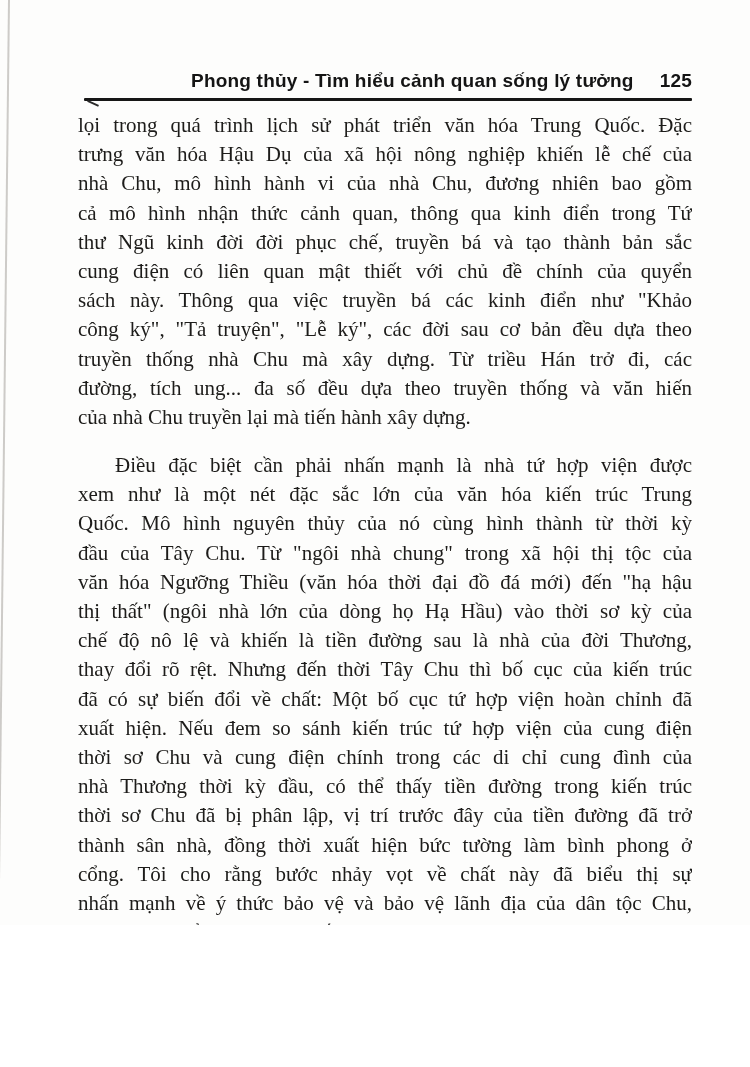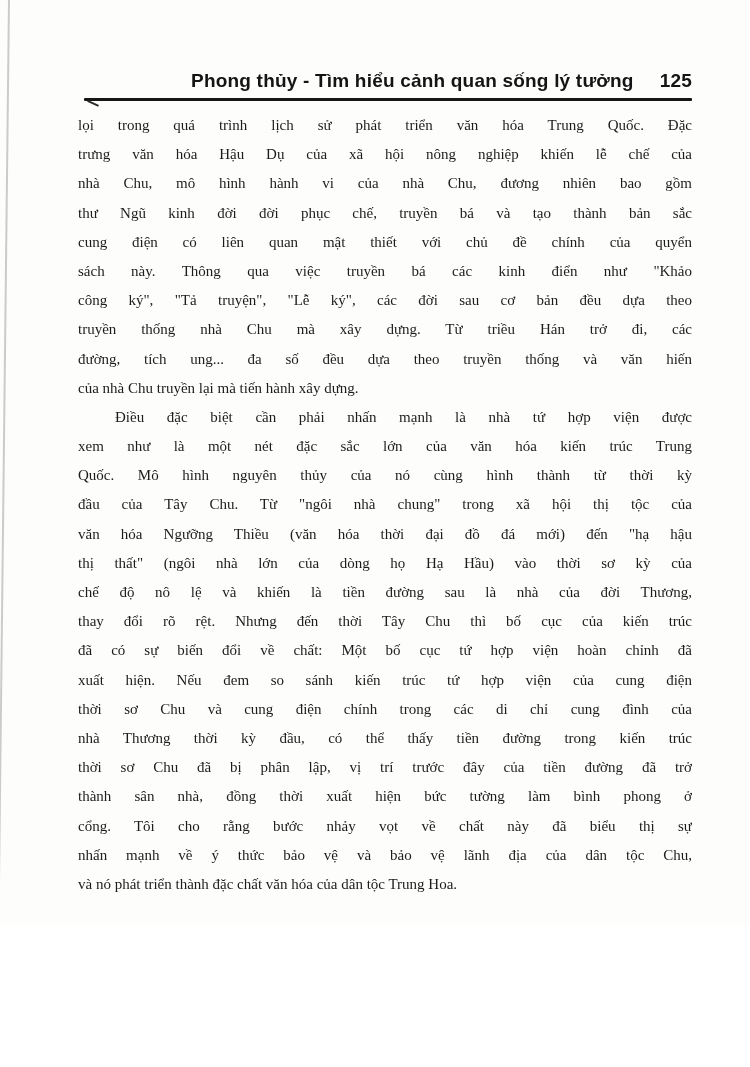--- a/index.html
+++ b/index.html
@@ -31,27 +31,27 @@
   #header-rule::before{ 
     content:"";position:absolute;left:4px;top:2px;width:12px;height:2px;
     background:#2a2a2a;transform:rotate(24deg);transform-origin:left top;
   }
   
   #text-block{
     position:absolute;top:111px;left:78px;width:614px;
     color:#1d1c1a;
   }
   .line{
-    font-size:15px;
+    font-size:21px;
     line-height:29.2px;height:29.2px;
     text-align:justify;text-align-last:justify;
     white-space:normal;overflow:hidden;
   }
   .line.end{text-align-last:left;}
-  .line.indent{text-indent:37px;}
+  .line.indent{text-indent:37px;margin-top:19px;}
   
   #watermark{
     position:absolute;left:584px;top:1013px;
     display:flex;align-items:flex-start;gap:5px;
   }
   #yinyang-box{
     width:35px;height:35px;background:#d98a80;
     border:3px solid #cb7168;border-radius:2px;
     display:flex;align-items:center;justify-content:center;
   }
@@ -75,20 +75,21 @@
     <span>Phong thủy - Tìm hiểu cảnh quan sống lý tưởng</span>
     <span>125</span>
   </div>
   <div id="header-rule"></div>
 
   <div id="text-block">
     <div>
       <div class="line">lọi trong quá trình lịch sử phát triển văn hóa Trung Quốc. Đặc</div>
       <div class="line">trưng văn hóa Hậu Dụ của xã hội nông nghiệp khiến lễ chế của</div>
       <div class="line">nhà Chu, mô hình hành vi của nhà Chu, đương nhiên bao gồm</div>
+      <div class="line">cả mô hình nhận thức cảnh quan, thông qua kinh điển trong Tứ</div>
       <div class="line">thư Ngũ kinh đời đời phục chế, truyền bá và tạo thành bản sắc</div>
       <div class="line">cung điện có liên quan mật thiết với chủ đề chính của quyển</div>
       <div class="line">sách này. Thông qua việc truyền bá các kinh điển như "Khảo</div>
       <div class="line">công ký", "Tả truyện", "Lễ ký", các đời sau cơ bản đều dựa theo</div>
       <div class="line">truyền thống nhà Chu mà xây dựng. Từ triều Hán trở đi, các</div>
       <div class="line">đường, tích ung... đa số đều dựa theo truyền thống và văn hiến</div>
       <div class="line end">của nhà Chu truyền lại mà tiến hành xây dựng.</div>
     </div>
     <div>
       <div class="line indent">Điều đặc biệt cần phải nhấn mạnh là nhà tứ hợp viện được</div>

